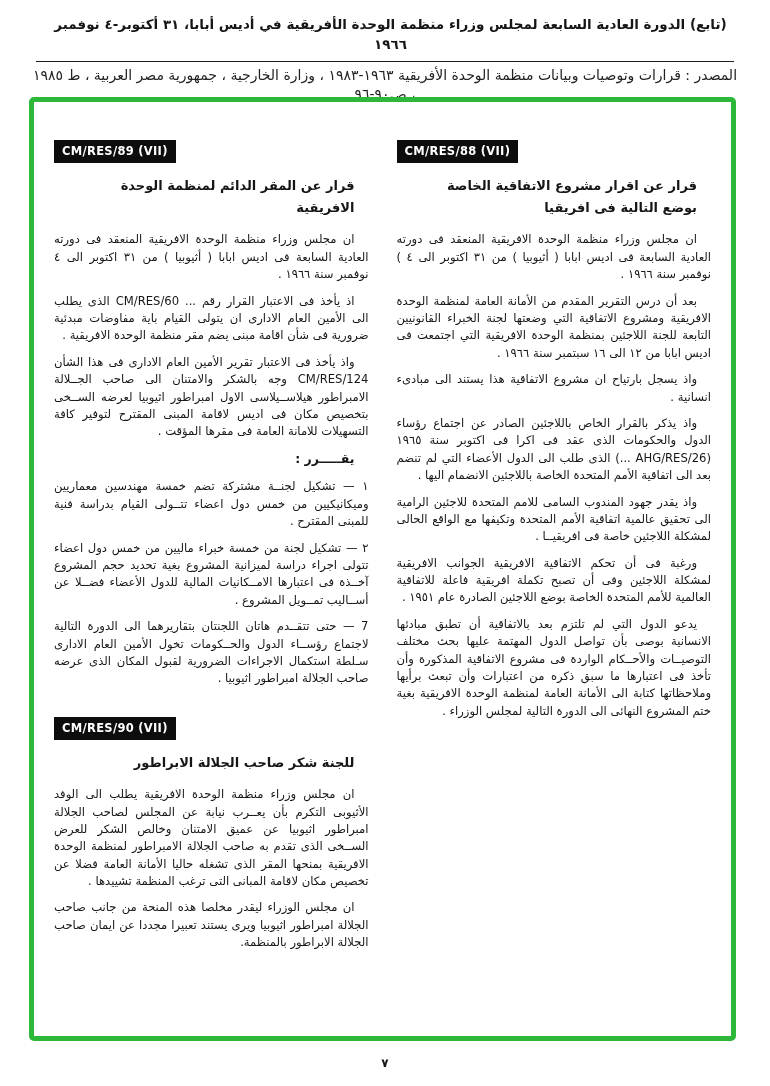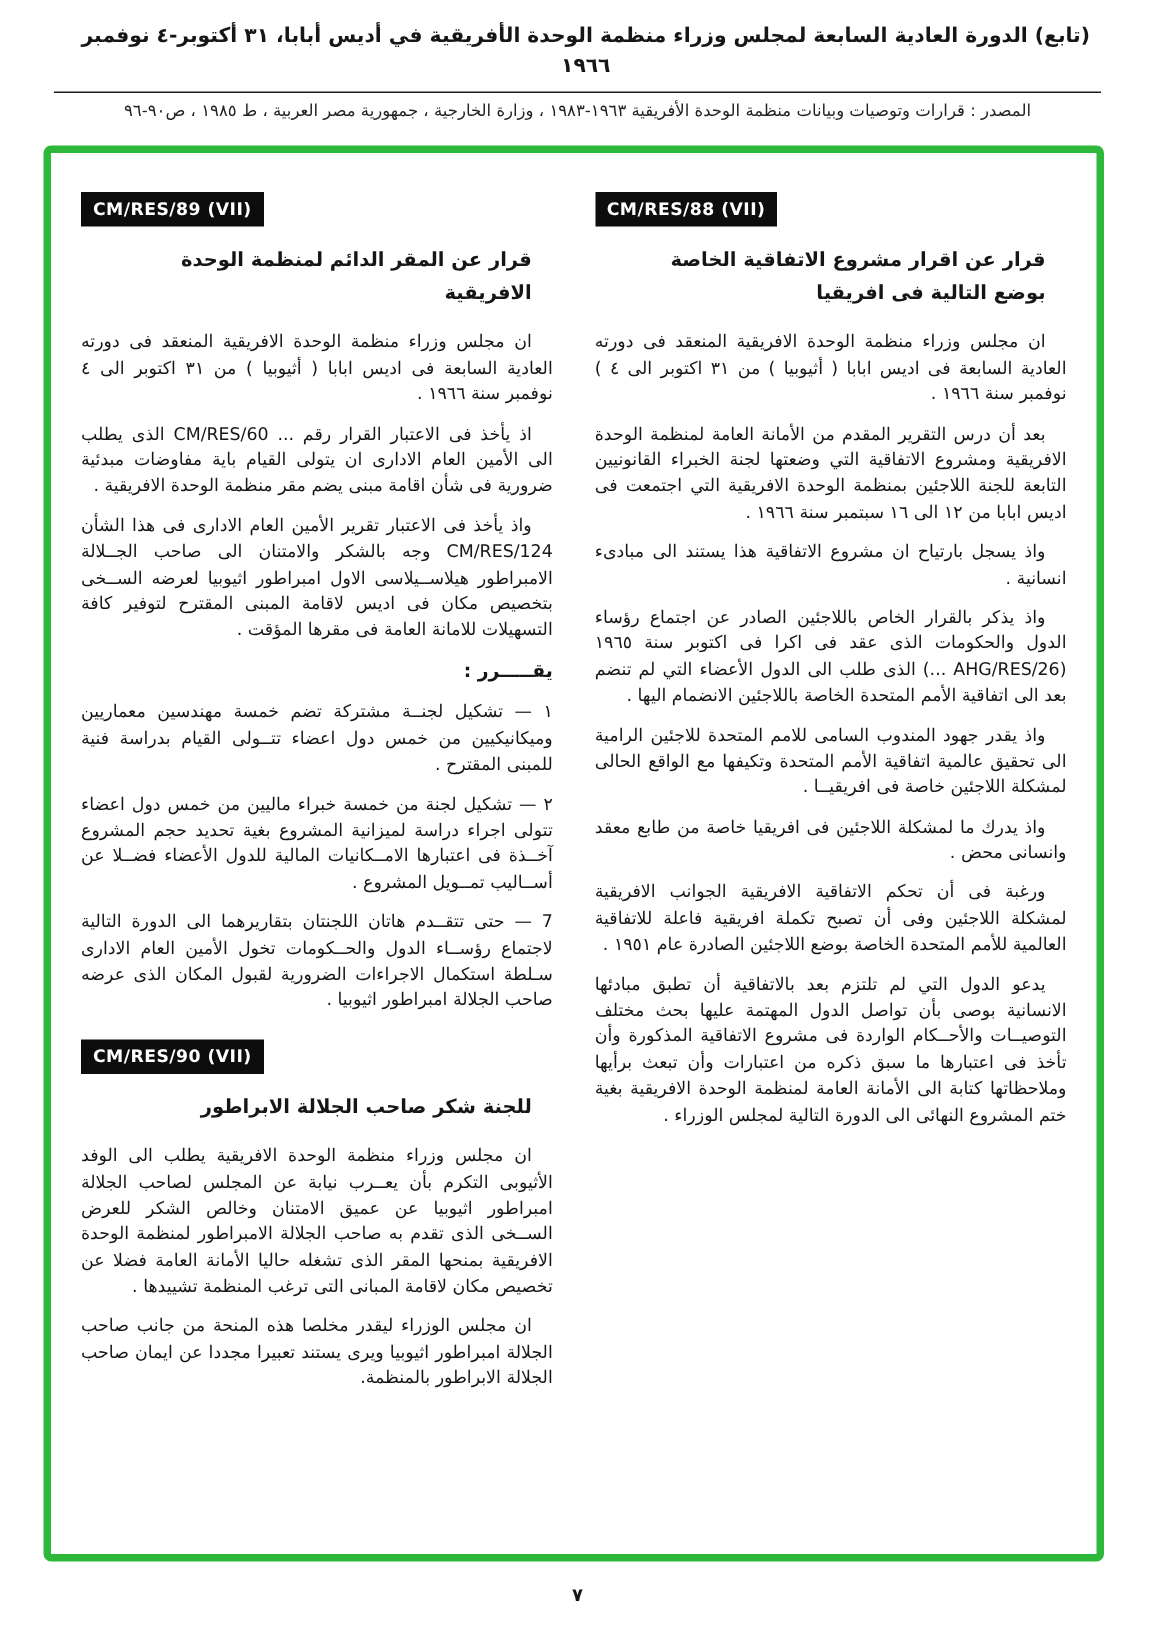--- a/index.html
+++ b/index.html
@@ -6,44 +6,44 @@
   body{
     width:770px;height:1086px;position:relative;
     background:#ffffff;color:#161616;
     font-family:"DejaVu Sans","Liberation Sans",sans-serif;
     overflow:hidden;
   }
   
   .hdr{position:absolute;top:14px;left:30px;width:710px;text-align:center;direction:rtl;}
   .hdr-line1{font-weight:bold;font-size:13.5px;letter-spacing:.2px;line-height:1.5;margin-left:11px;}
   .hdr-rule{border:0;border-top:1.5px solid #1c1c1c;margin:6px 6px 4px 6px;}
-  .hdr-line2{font-size:11px;color:#222;line-height:1.4;}
+  .hdr-line2{font-size:14px;color:#222;line-height:1.4;}
   
   .frame{
     position:absolute;left:29px;top:97px;width:707px;height:944px;
     border:5px solid #2eb83a;border-radius:5px;
     box-sizing:border-box;padding:18px 20px 12px 20px;
     background:#ffffff;overflow:hidden;
   }
   .cols{display:flex;gap:28px;direction:rtl;height:100%;}
   .col{flex:1 1 0;direction:rtl;text-align:justify;font-size:11.6px;line-height:1.5;}
   .para{margin:0 0 9px 0;text-indent:14px;}
   .para.noindent{text-indent:0;}
   .res-label{
     display:inline-block;direction:ltr;text-align:left;
     background:#0d0d0d;color:#ffffff;
     font-weight:bold;font-size:11.5px;letter-spacing:.3px;
-    padding:3px 8px;margin:8px 0 10px 0;
+    padding:3px 8px;margin:20px 0 10px 0;
   }
   .res-label-wrap{text-align:left;}
   .res-title{
     font-weight:bold;font-size:13px;text-align:right;
     margin:2px 14px 12px 14px;line-height:1.7;
   }
-  .decides{font-weight:bold;font-size:12.5px;margin:4px 0 10px 0;text-indent:0;}
+  .decides{font-weight:bold;font-size:12.5px;margin:4px 14px 10px 0;text-indent:0;}
   
   .pageno{position:absolute;bottom:16px;left:0;width:770px;text-align:center;
     font-size:12px;font-weight:bold;}
 </style>
 </head>
 <body>
 
 <div class="hdr">
   <div class="hdr-line1">(تابع) الدورة العادية السابعة لمجلس وزراء منظمة الوحدة الأفريقية في أديس أبابا، ٣١ أكتوبر-٤ نوفمبر ١٩٦٦</div>
   <hr class="hdr-rule">
@@ -58,21 +58,20 @@
       <div class="res-label-wrap">
         <span class="res-label">CM/RES/88 (VII)</span>
       </div>
       <div class="res-title">قرار عن اقرار مشروع الاتفاقية الخاصة بوضع التالية فى افريقيا</div>
 
       <p class="para">ان مجلس وزراء منظمة الوحدة الافريقية المنعقد فى دورته العادية السابعة فى اديس ابابا ( أثيوبيا ) من ٣١ اكتوبر الى ٤ ) نوفمبر سنة ١٩٦٦ .</p>
       <p class="para">بعد أن درس التقرير المقدم من الأمانة العامة لمنظمة الوحدة الافريقية ومشروع الاتفاقية التي وضعتها لجنة الخبراء القانونيين التابعة للجنة اللاجئين بمنظمة الوحدة الافريقية التي اجتمعت فى اديس ابابا من ١٢ الى ١٦ سبتمبر سنة ١٩٦٦ .</p>
       <p class="para">واذ يسجل بارتياح ان مشروع الاتفاقية هذا يستند الى مبادىء انسانية .</p>
       <p class="para">واذ يذكر بالقرار الخاص باللاجئين الصادر عن اجتماع رؤساء الدول والحكومات الذى عقد فى اكرا فى اكتوبر سنة ١٩٦٥ (AHG/RES/26 ...) الذى طلب الى الدول الأعضاء التي لم تنضم بعد الى اتفاقية الأمم المتحدة الخاصة باللاجئين الانضمام اليها .</p>
       <p class="para">واذ يقدر جهود المندوب السامى للامم المتحدة للاجئين الرامية الى تحقيق عالمية اتفاقية الأمم المتحدة وتكيفها مع الواقع الحالى لمشكلة اللاجئين خاصة فى افريقيــا .</p>
-      <p class="para">واذ يدرك ما لمشكلة اللاجئين فى افريقيا خاصة من طابع معقد وانسانى محض .</p>
       <p class="para">ورغبة فى أن تحكم الاتفاقية الافريقية الجوانب الافريقية لمشكلة اللاجئين وفى أن تصبح تكملة افريقية فاعلة للاتفاقية العالمية للأمم المتحدة الخاصة بوضع اللاجئين الصادرة عام ١٩٥١ .</p>
       <p class="para">يدعو الدول التي لم تلتزم بعد بالاتفاقية أن تطبق مبادئها الانسانية بوصى بأن تواصل الدول المهتمة عليها بحث مختلف التوصيــات والأحــكام الواردة فى مشروع الاتفاقية المذكورة وأن تأخذ فى اعتبارها ما سبق ذكره من اعتبارات وأن تبعث برأيها وملاحظاتها كتابة الى الأمانة العامة لمنظمة الوحدة الافريقية بغية ختم المشروع النهائى الى الدورة التالية لمجلس الوزراء .</p>
     </div>
 
     <div class="col">
       <div class="res-label-wrap">
         <span class="res-label">CM/RES/89 (VII)</span>
       </div>
       <div class="res-title">قرار عن المقر الدائم لمنظمة الوحدة الافريقية</div>
 

